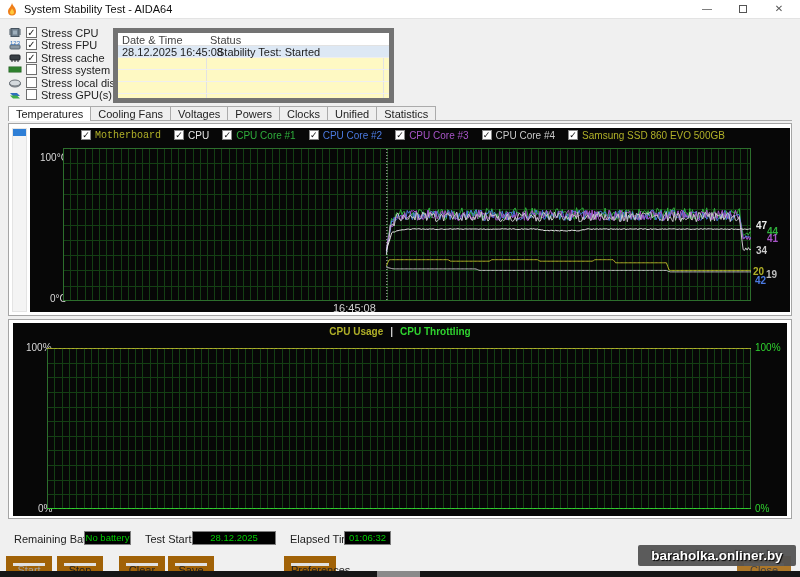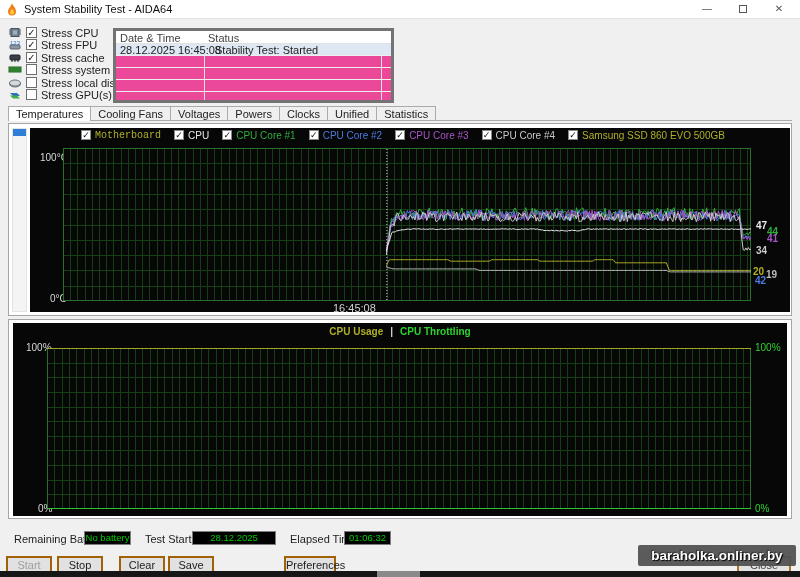--- a/index.html
+++ b/index.html
@@ -13,21 +13,21 @@
   .wc{position:absolute;top:0;width:34px;height:18px;text-align:center;color:#555;font-size:10px;line-height:18px;cursor:default;}
   #btn-min{right:76px;} #btn-max{right:40px;} #btn-close{right:4px;}
   #maxbox{display:inline-block;width:8px;height:8px;border:1px solid #555;vertical-align:middle;}
   
   .stress-row{position:absolute;left:8px;height:12px;white-space:nowrap;}
   .s-icon{position:absolute;left:0;top:0;width:14px;height:11px;}
   .cb{position:absolute;left:18px;top:0;width:11px;height:11px;background:#fff;border:1px solid #6e6e6e;
       font-size:10px;line-height:10px;text-align:center;color:#222;}
   .s-label{position:absolute;left:33px;top:0;color:#222;}
   
-  #log-table{position:absolute;left:113px;top:28px;width:281px;height:75px;background:#ec4899;border:3px solid #737373;overflow:hidden;}
+  #log-table{position:absolute;left:113px;top:28px;width:281px;height:75px;background:#fef9c3;border:5px solid #737373;overflow:hidden;}
   .lt-col-sep{position:absolute;top:0;bottom:0;width:1px;background:#e2e2e2;}
   .lt-header{position:absolute;left:0;top:0;right:0;height:13px;border-bottom:1px solid #e2e2e2;background:#fff;}
   .lt-h-cell{position:absolute;top:1px;color:#444;}
   .lt-row{position:absolute;left:0;right:0;height:12px;border-bottom:1px solid #efefef;}
   .lt-row.sel{background:#dde8f4;}
   .lt-cell{position:absolute;top:0;color:#222;white-space:nowrap;}
   
   #tabbar{position:absolute;left:8px;top:106px;width:784px;height:15px;border-bottom:1px solid #ababab;}
   .tab{display:inline-block;position:relative;height:14px;padding:1px 7px 0 7px;margin-right:-1px;
        background:#efefef;border:1px solid #ababab;border-bottom:none;color:#222;}
@@ -49,21 +49,21 @@
   .axis-label{position:absolute;color:#d8d8d8;font-size:10px;white-space:nowrap;}
   .axis-label.green{color:#2fd32f;}
   .endval{position:absolute;font-size:10px;font-weight:bold;white-space:nowrap;}
   #time-marker-label{position:absolute;color:#d0d0d0;font-size:11px;}
   #usage-title{position:absolute;left:0;right:0;top:3px;display:flex;justify-content:center;gap:7px;font-size:10px;font-weight:bold;}
   
   .st-label{position:absolute;top:533px;color:#222;}
   .st-box{position:absolute;top:531px;height:14px;background:#000;border:1px solid #7d7d7d;
           color:#00cc00;font-size:9.5px;line-height:12px;text-align:center;overflow:hidden;}
   
-  .abtn{position:absolute;top:556px;height:17px;background:#e1e1e1;border:2px solid #a16207;
+  .abtn{position:absolute;top:556px;height:17px;background:#e1e1e1;border:7px solid #a16207;
         font-family:"Liberation Sans",sans-serif;font-size:11px;color:#222;text-align:center;line-height:15px;padding:0;}
   .abtn.disabled{color:#9f9f9f;}
   
   #watermark{position:absolute;left:638px;top:545px;width:158px;height:21px;background:rgba(82,82,82,.95);
              border-radius:2px;color:#fff;font-weight:bold;font-size:13.5px;text-align:center;line-height:21px;z-index:9;
              text-shadow:1px 1px 1px #000, -1px -1px 1px #333;}
   #bottomstrip{position:absolute;left:0;top:571px;width:800px;height:6px;background:#161616;z-index:8;}
   #bottomthumb{position:absolute;left:377px;top:0;width:43px;height:6px;background:#8a8a8a;}
 </style>
 </head>

